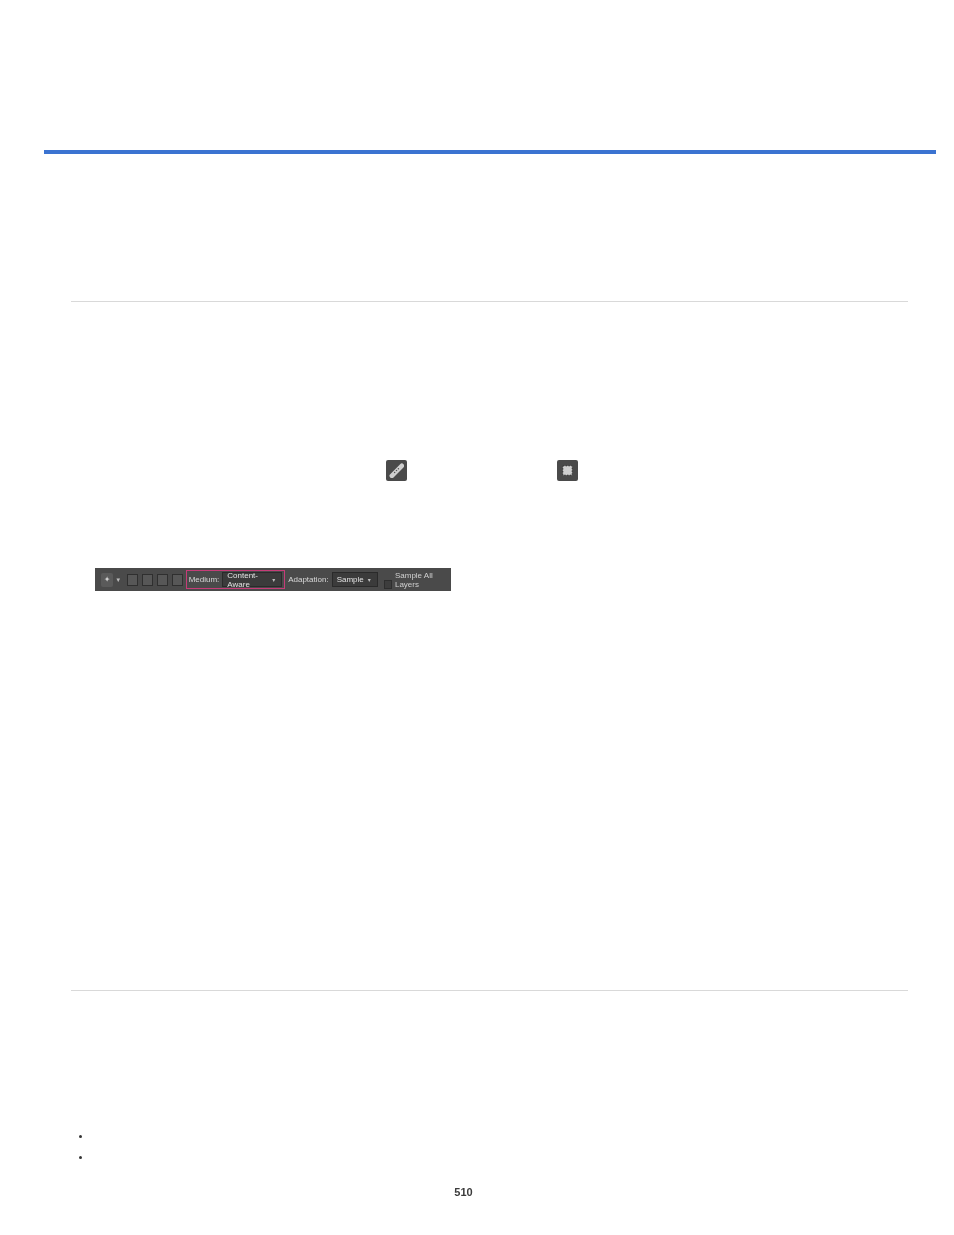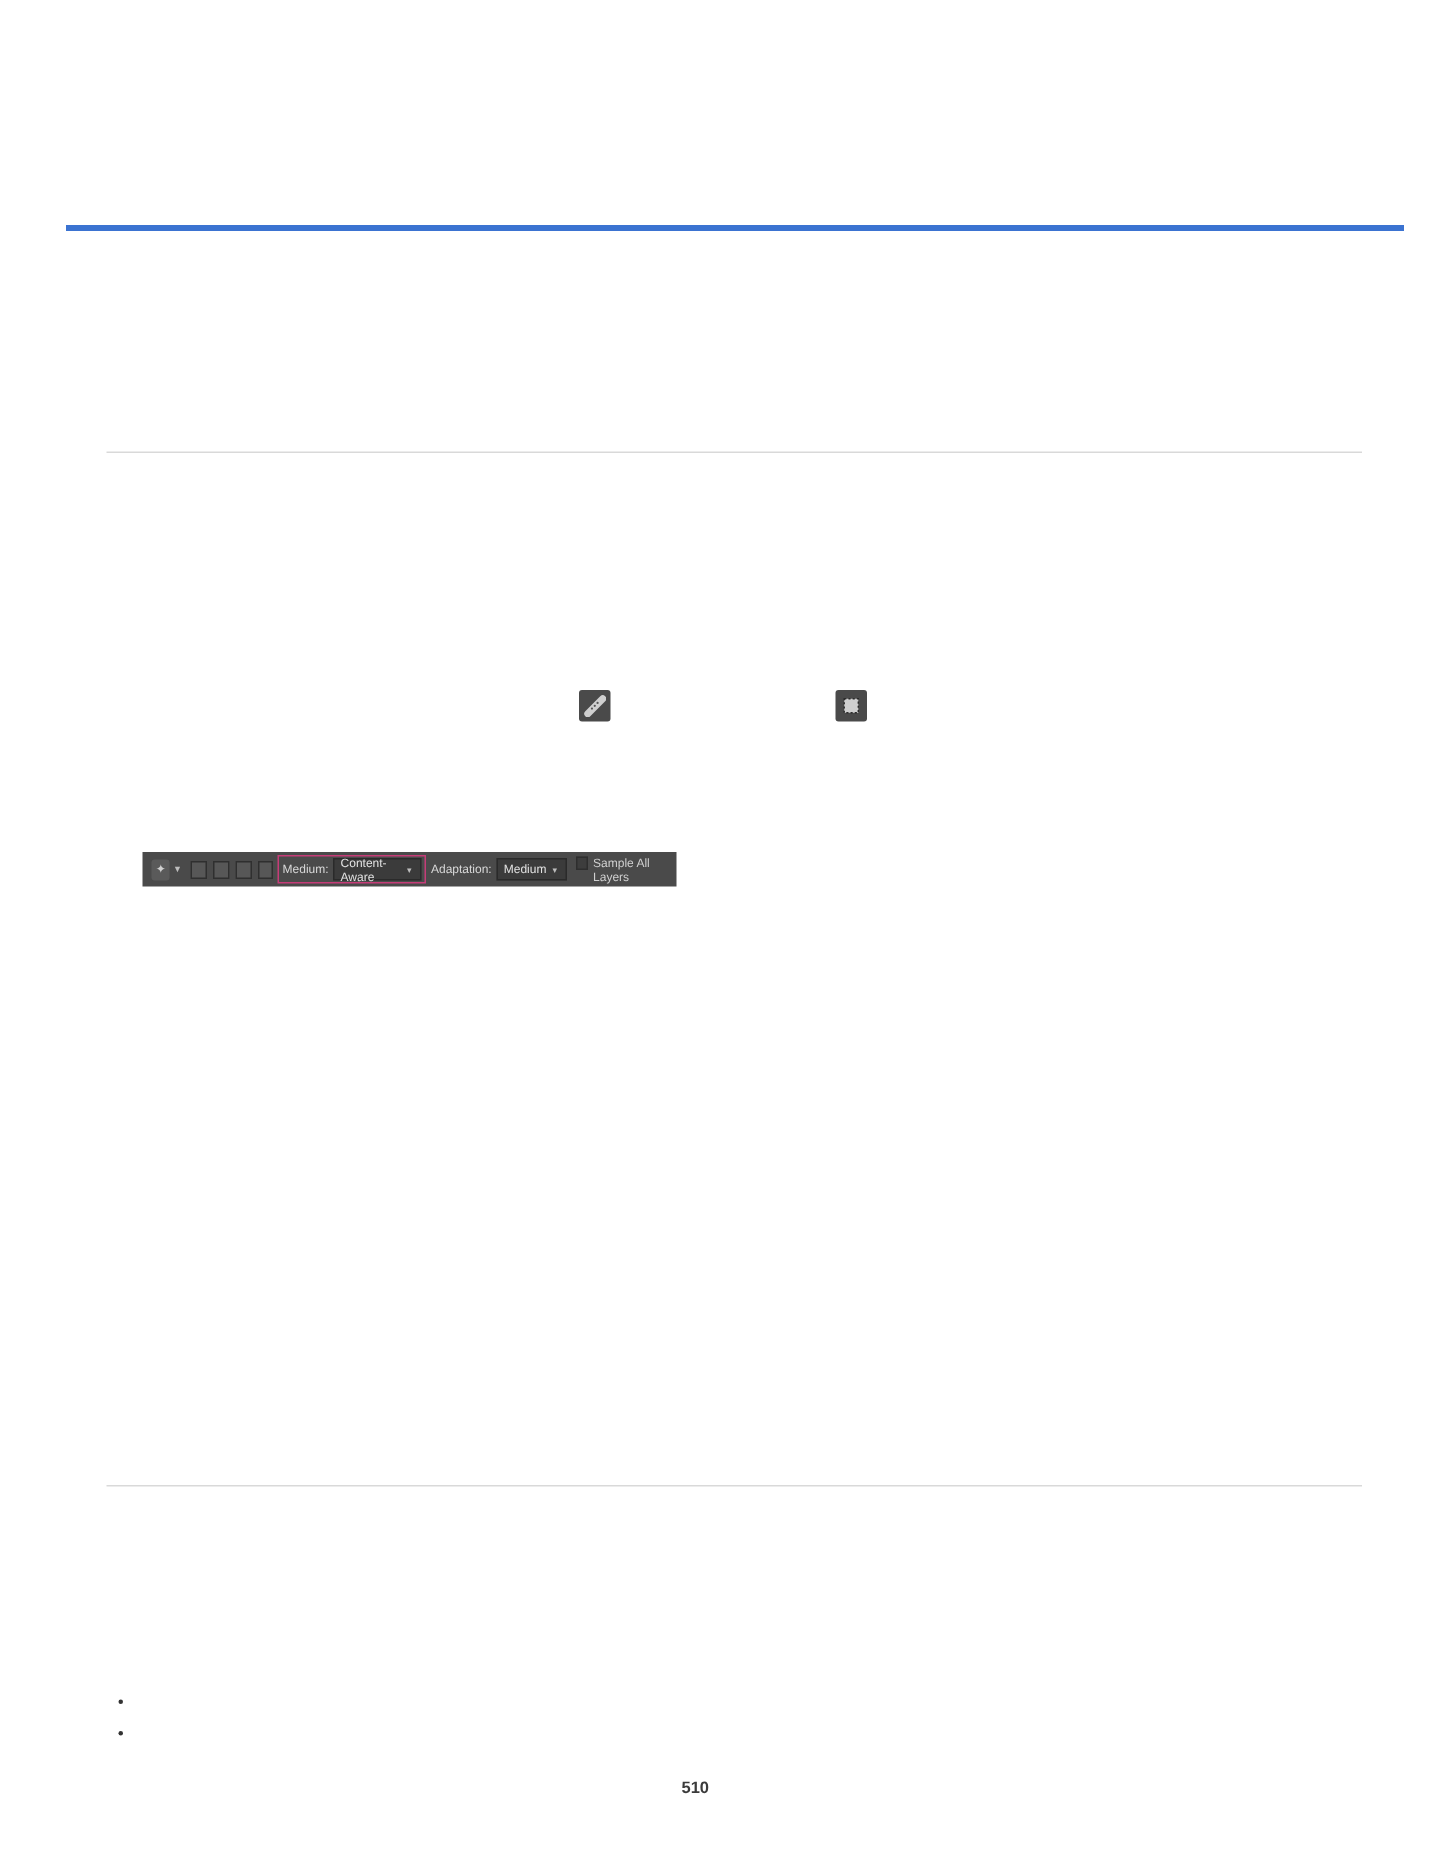--- a/index.html
+++ b/index.html
@@ -106,21 +106,21 @@
     gap: 3px;
   }
   .opts .chk {
     width: 9px; height: 9px;
     border: 1px solid #2e2e2e;
     background: #3d3d3d;
     margin-right: 3px;
   }
   .opts .sal {
     display: flex;
-    align-items: flex-start;
+    align-items: flex-end;
     margin-left: 2px;
   }
 
   .bullets {
     position: absolute;
     left: 76px;
     top: 1125px;
     list-style: disc;
     font-size: 11px;
     line-height: 21px;
@@ -177,21 +177,21 @@
       <span class="val">
         <span>Content-Aware</span>
         <span class="dd-caret" style="margin-left:4px;">▾</span>
       </span>
     </span>
   </span>
 
   <span class="field">
     <span class="lbl">Adaptation:</span>
     <span class="val">
-      <span>Medium</span>
+      <span>Sample</span>
       <span class="dd-caret" style="margin-left:4px;">▾</span>
     </span>
   </span>
 
   <span class="sal">
     <span class="chk"></span>
     <span>Sample All Layers</span>
   </span>
 </div>
 

